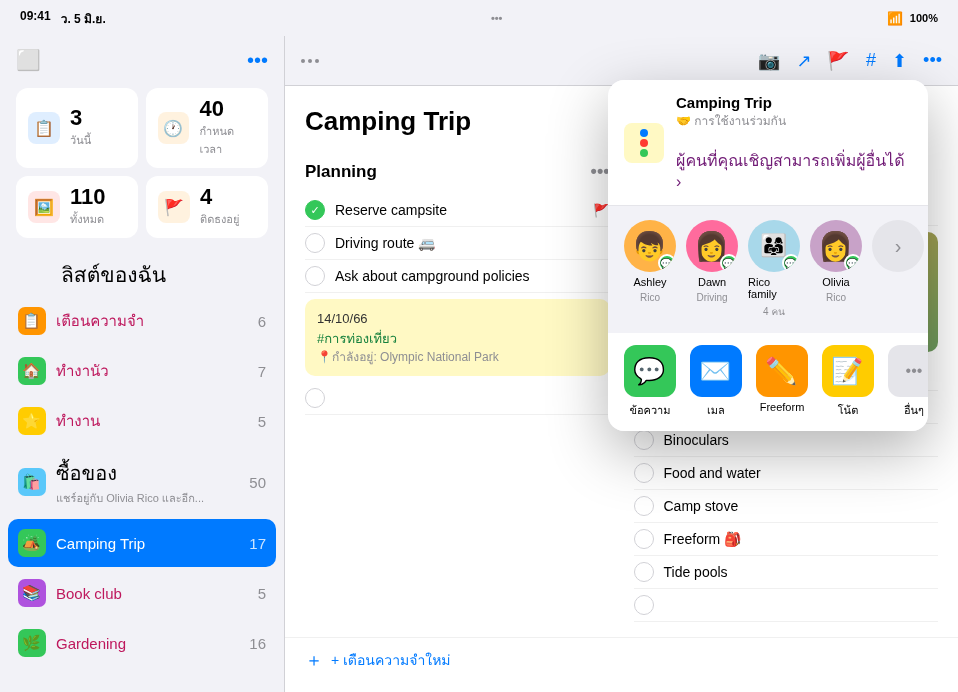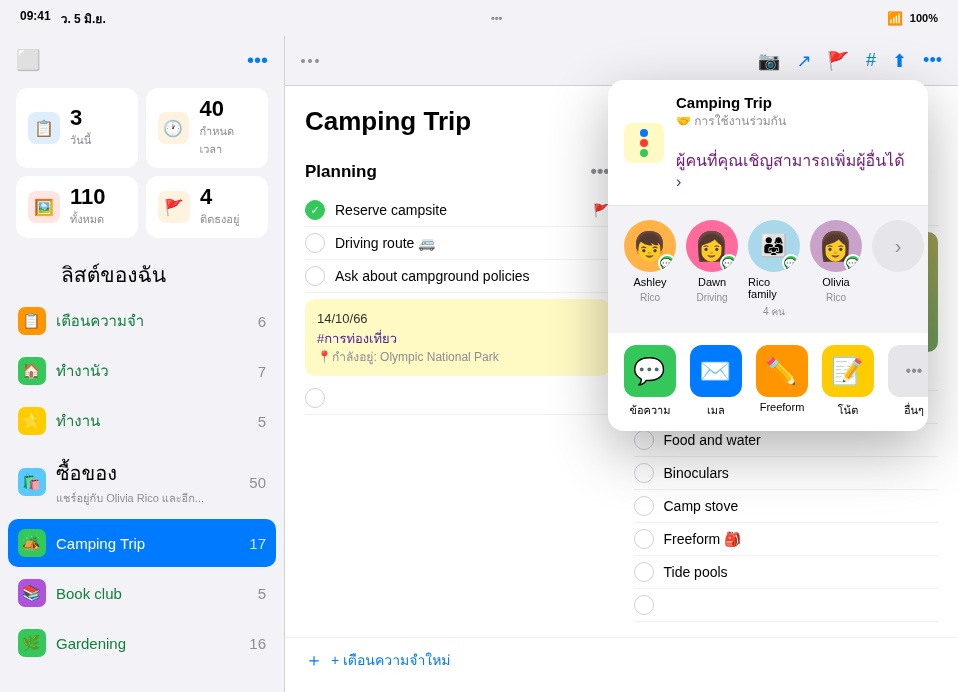--- a/index.html
+++ b/index.html
@@ -110,21 +110,21 @@
       height: 28px;
       border-radius: 7px;
       display: flex;
       align-items: center;
       justify-content: center;
       font-size: 15px;
       margin-right: 10px;
       flex-shrink: 0;
     }
 
-    .list-item-text { flex: 1; font-size: 15px; font-weight: 400; color: #15803d; }
+    .list-item-text { flex: 1; font-size: 15px; font-weight: 400; color: #be185d; }
     .list-item.active .list-item-text { color: white; }
     .list-item-count { font-size: 15px; color: #8e8e93; }
     .list-item.active .list-item-count { color: rgba(255,255,255,0.8); text-align: right; }
 
     .sidebar-footer {
       padding: 12px 16px;
       border-top: 0.5px solid #d1d1d6;
       text-align: right;
     }
     .add-list-btn {
@@ -225,21 +225,21 @@
 
     .note-card {
       background: #fff9c4;
       border-radius: 10px;
       padding: 10px 12px;
       margin: 6px 0;
       font-size: 13px;
       line-height: 1.5;
       color: #333;
     }
-    .note-card .hashtag { color: #4c1d95; }
+    .note-card .hashtag { color: #15803d; }
     .note-card .location { color: #8e8e93; font-size: 12px; }
 
     .image-placeholder {
       width: 100%;
       height: 120px;
       border-radius: 10px;
       background: linear-gradient(135deg, #8b6914 0%, #c8a44a 50%, #6b9b5e 100%);
       margin: 6px 0;
       overflow: hidden;
       position: relative;
@@ -560,26 +560,26 @@
             <span class="checklist-text">Extra blankets</span>
           </div>
 
           <div class="checklist-item">
             <div class="checkbox"></div>
             <span class="checklist-text">Lanterns</span>
           </div>
 
           <div class="checklist-item">
             <div class="checkbox"></div>
+            <span class="checklist-text">Binoculars</span>
+          </div>
+
+          <div class="checklist-item">
+            <div class="checkbox"></div>
             <span class="checklist-text">Food and water</span>
-          </div>
-
-          <div class="checklist-item">
-            <div class="checkbox"></div>
-            <span class="checklist-text">Binoculars</span>
           </div>
 
           <div class="checklist-item">
             <div class="checkbox"></div>
             <span class="checklist-text">Camp stove</span>
           </div>
 
           <div class="checklist-item">
             <div class="checkbox"></div>
             <span class="checklist-text">Freeform 🎒</span>

